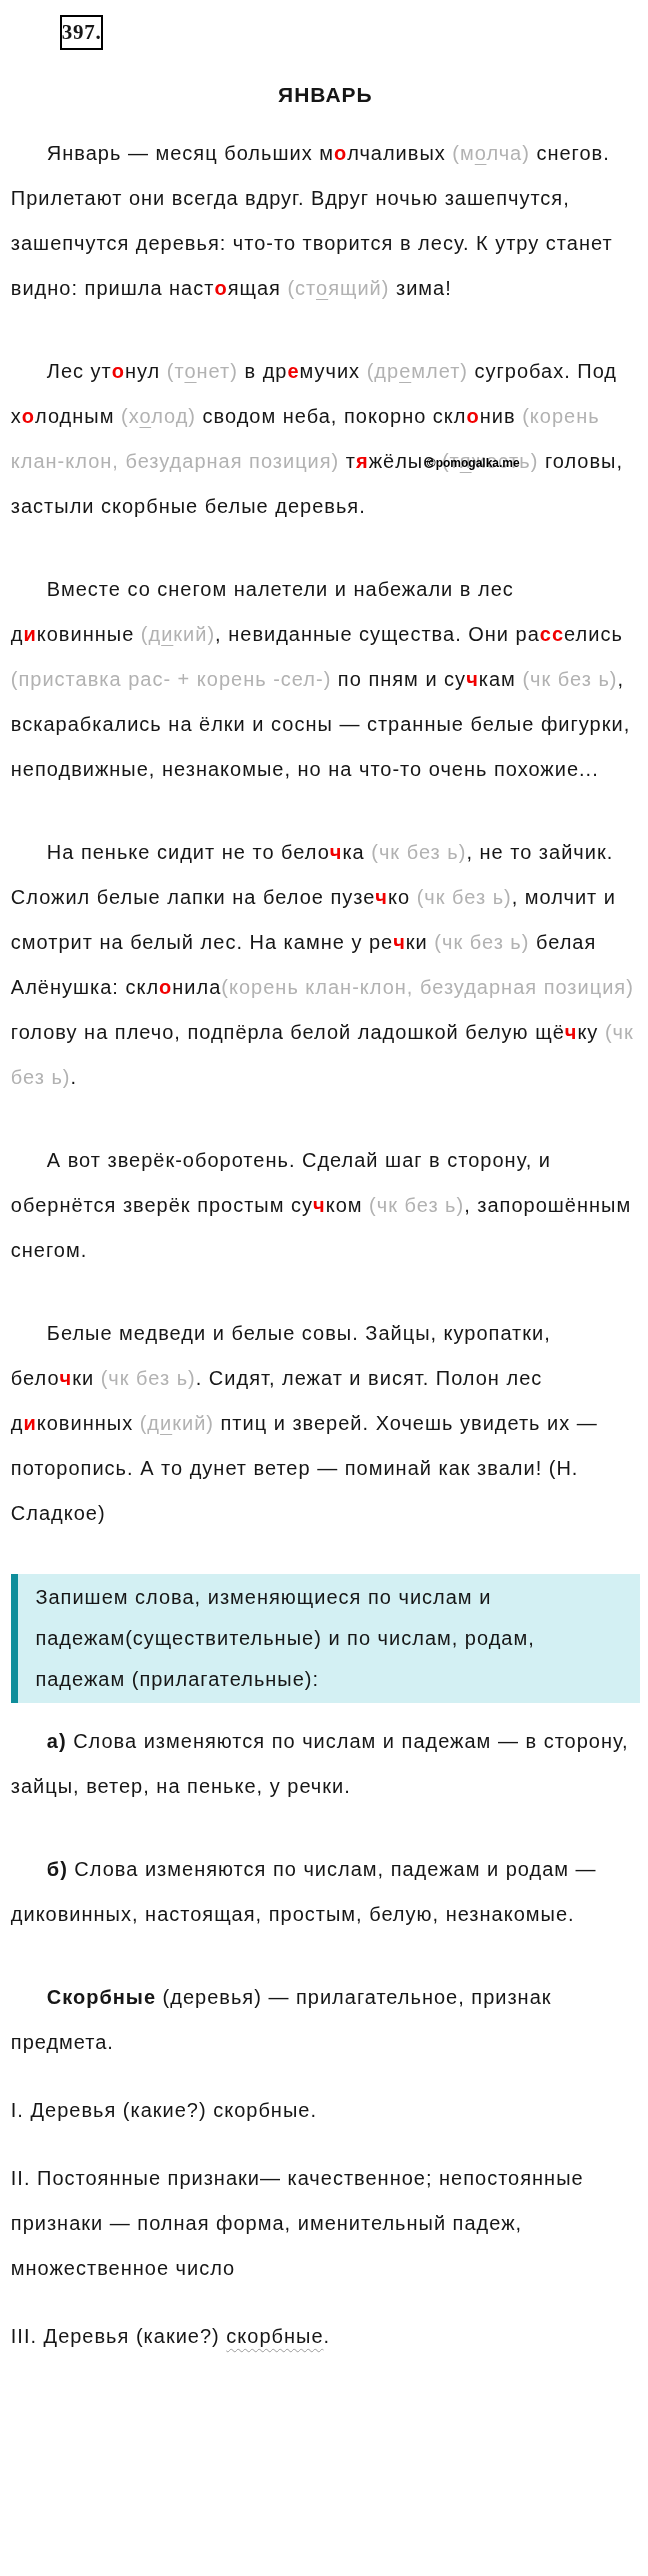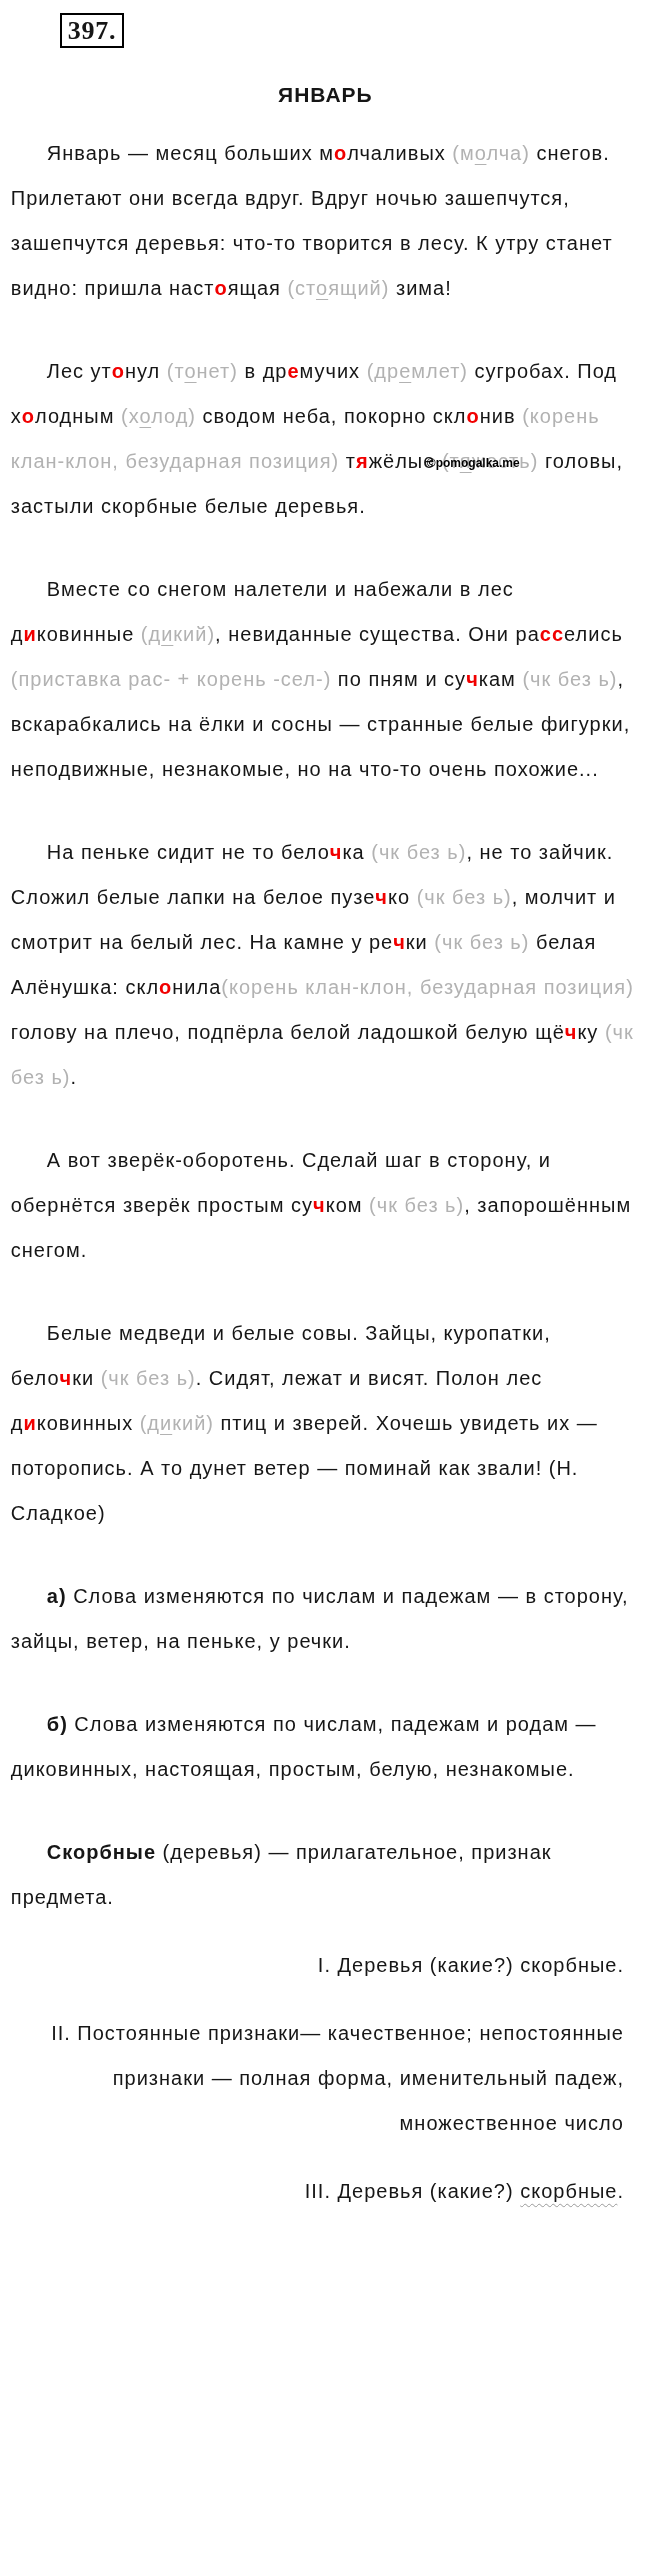--- a/index.html
+++ b/index.html
@@ -13,44 +13,44 @@
     font-size:20px;
     line-height:45px;
     letter-spacing:1px;
     color:#161616;
     overflow:hidden;
   }
   .badge{
     display:inline-block;
     margin-left:49px;
     border:2px solid #000;
-    padding:0 6px;
+    padding:0 0;
     font-family:"Liberation Serif",serif;
     font-weight:700;
-    font-size:26px;
+    font-size:21px;
     line-height:31px;
     letter-spacing:0.7px;
   }
   .style-line{margin:17.6px 0 0;}
   .task-box{
     margin:17.6px 0 16px;
     background:#d3f0f3;
     border-left:7.4px solid #0f8e9b;
     padding:3.4px 12px 3.4px 17.6px;
     line-height:41px;
   }
   .title{
     text-align:center;
     font-weight:700;
     font-size:21px;
     margin:17.6px 0 13.5px;
   }
   .para{margin:0 0 38px;}
   .indent{text-indent:36px;}
-  .line{margin:0 16px 23px;text-align:right;}
+  .line{margin:0 0 23px;}
   .morph-head{margin:0 0 23px;text-indent:36px;}
   .rel{position:relative;}
   .seg-n{}
   .seg-b{font-weight:700;}
   .seg-r{color:#f10000;font-weight:700;}
   .seg-g{color:#b2b2b2;}
   .seg-u{color:#b2b2b2;text-decoration:underline;text-decoration-color:#b2b2b2;text-decoration-thickness:1.4px;text-underline-offset:4px;}
   .seg-w{text-decoration:underline wavy #9a9a9a;text-decoration-thickness:0.7px;text-underline-offset:4.7px;}
   .wm{
     font-size:12px;
@@ -81,20 +81,23 @@
   <div class="rel">
     <p class="para indent"><span class="seg-n">Лес ут</span><span class="seg-r">о</span><span class="seg-n">нул </span><span class="seg-g">(т</span><span class="seg-u">о</span><span class="seg-g">нет)</span><span class="seg-n"> в др</span><span class="seg-r">е</span><span class="seg-n">мучих </span><span class="seg-g">(др</span><span class="seg-u">е</span><span class="seg-g">млет)</span><span class="seg-n"> сугробах. Под х</span><span class="seg-r">о</span><span class="seg-n">лодным </span><span class="seg-g">(х</span><span class="seg-u">о</span><span class="seg-g">лод)</span><span class="seg-n"> сводом неба, покорно скл</span><span class="seg-r">о</span><span class="seg-n">нив </span><span class="seg-g">(корень клан-клон, безударная позиция)</span><span class="seg-n"> т</span><span class="seg-r">я</span><span class="seg-n">жёлые </span><span class="seg-g">(т</span><span class="seg-u">я</span><span class="seg-g">жесть)</span><span class="seg-n"> головы, застыли скорбные белые деревья.</span></p>
     <span class="wm wm-abs wm-p2">©pomogalka.me</span>
   </div>
 
   <p class="para indent"><span class="seg-n">Вместе со снегом налетели и набежали в лес д</span><span class="seg-r">и</span><span class="seg-n">ковинные </span><span class="seg-g">(д</span><span class="seg-u">и</span><span class="seg-g">кий)</span><span class="seg-n">, невиданные существа. Они ра</span><span class="seg-r">сс</span><span class="seg-n">елись </span><span class="seg-g">(приставка рас- + корень -сел-)</span><span class="seg-n"> по пням и су</span><span class="seg-r">ч</span><span class="seg-n">кам </span><span class="seg-g">(чк без ь)</span><span class="seg-n">, вскарабкались на ёлки и сосны — странные белые фигурки, неподвижные, незнакомые, но на что-то очень похожие...</span></p>
   <p class="para indent"><span class="seg-n">На пеньке сидит не то бело</span><span class="seg-r">ч</span><span class="seg-n">ка </span><span class="seg-g">(чк без ь)</span><span class="seg-n">, не то зайчик. Сложил белые лапки на белое пузе</span><span class="seg-r">ч</span><span class="seg-n">ко </span><span class="seg-g">(чк без ь)</span><span class="seg-n">, молчит и смотрит на белый лес. На камне у ре</span><span class="seg-r">ч</span><span class="seg-n">ки </span><span class="seg-g">(чк без ь)</span><span class="seg-n"> белая Алёнушка: скл</span><span class="seg-r">о</span><span class="seg-n">нила</span><span class="seg-g">(корень клан-клон, безударная позиция)</span><span class="seg-n"> голову на плечо, подпёрла белой ладошкой белую щё</span><span class="seg-r">ч</span><span class="seg-n">ку </span><span class="seg-g">(чк без ь)</span><span class="seg-n">.</span></p>
   <p class="para indent"><span class="seg-n">А вот зверёк-оборотень. Сделай шаг в сторону, и обернётся зверёк простым су</span><span class="seg-r">ч</span><span class="seg-n">ком </span><span class="seg-g">(чк без ь)</span><span class="seg-n">, запорошённым снегом.</span></p>
   <p class="para indent"><span class="seg-n">Белые медведи и белые совы. Зайцы, куропатки, бело</span><span class="seg-r">ч</span><span class="seg-n">ки </span><span class="seg-g">(чк без ь)</span><span class="seg-n">. Сидят, лежат и висят. Полон лес д</span><span class="seg-r">и</span><span class="seg-n">ковинных </span><span class="seg-g">(д</span><span class="seg-u">и</span><span class="seg-g">кий)</span><span class="seg-n"> птиц и зверей. Хочешь увидеть их — поторопись. А то дунет ветер — поминай как звали! (Н. Сладкое)</span></p>
 
+  <div class="task-box">
+    <span>Запишем слова, изменяющиеся по числам и падежам(существительные) и по числам, родам, падежам (прилагательные):</span>
+  </div>
 
   <p class="para indent"><span class="seg-b">а)</span><span class="seg-n"> Слова изменяются по числам и падежам — в сторону, зайцы, ветер, на пеньке, у речки.</span></p>
   <p class="para indent"><span class="seg-b">б)</span><span class="seg-n"> Слова изменяются по числам, падежам и родам — диковинных, настоящая, простым, белую, незнакомые.</span></p>
 
 
   <section>
     <p class="para morph-head"><span class="seg-b">Скорбные</span><span class="seg-n"> (деревья) — прилагательное, признак предмета.</span></p>
     <p class="line"><span class="seg-n">I. Деревья (какие?) скорбные.</span></p>
     <p class="line"><span class="seg-n">II. Постоянные признаки— качественное; непостоянные признаки — полная форма, именительный падеж, множественное число</span></p>
     <p class="line"><span class="seg-n">III. Деревья (какие?) </span><span class="seg-w">скорбные</span><span class="seg-n">.</span></p>

